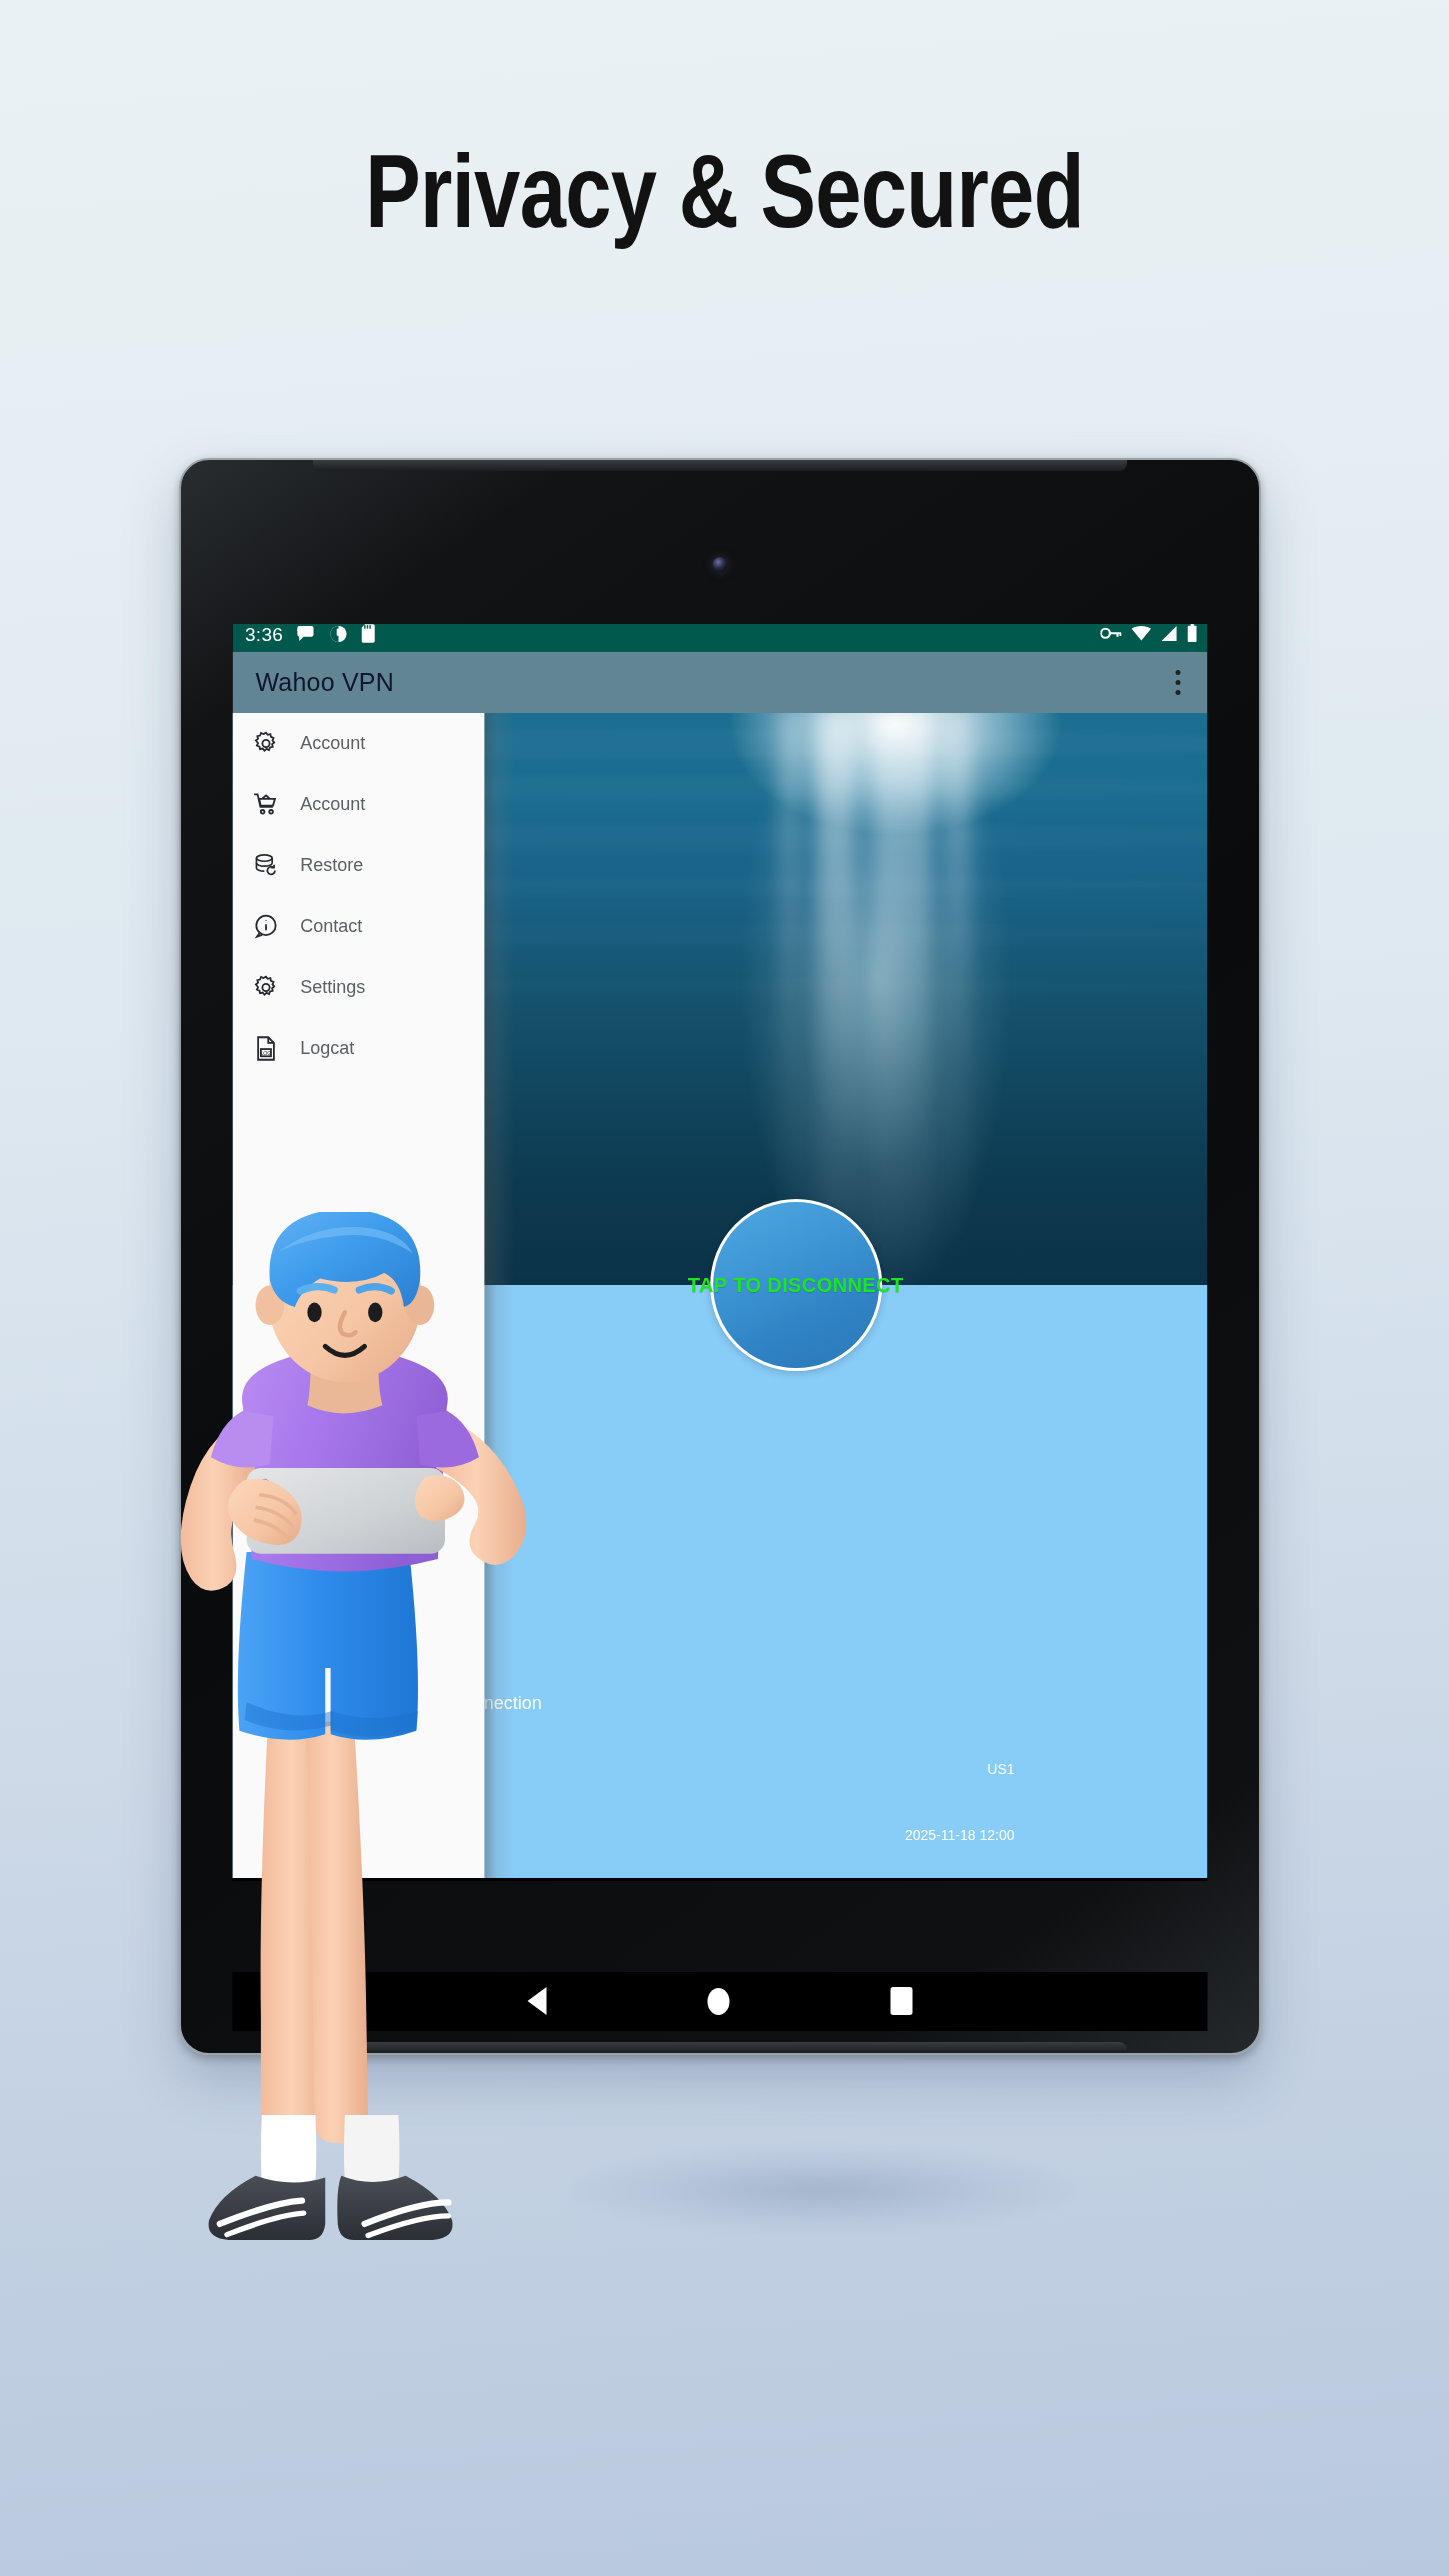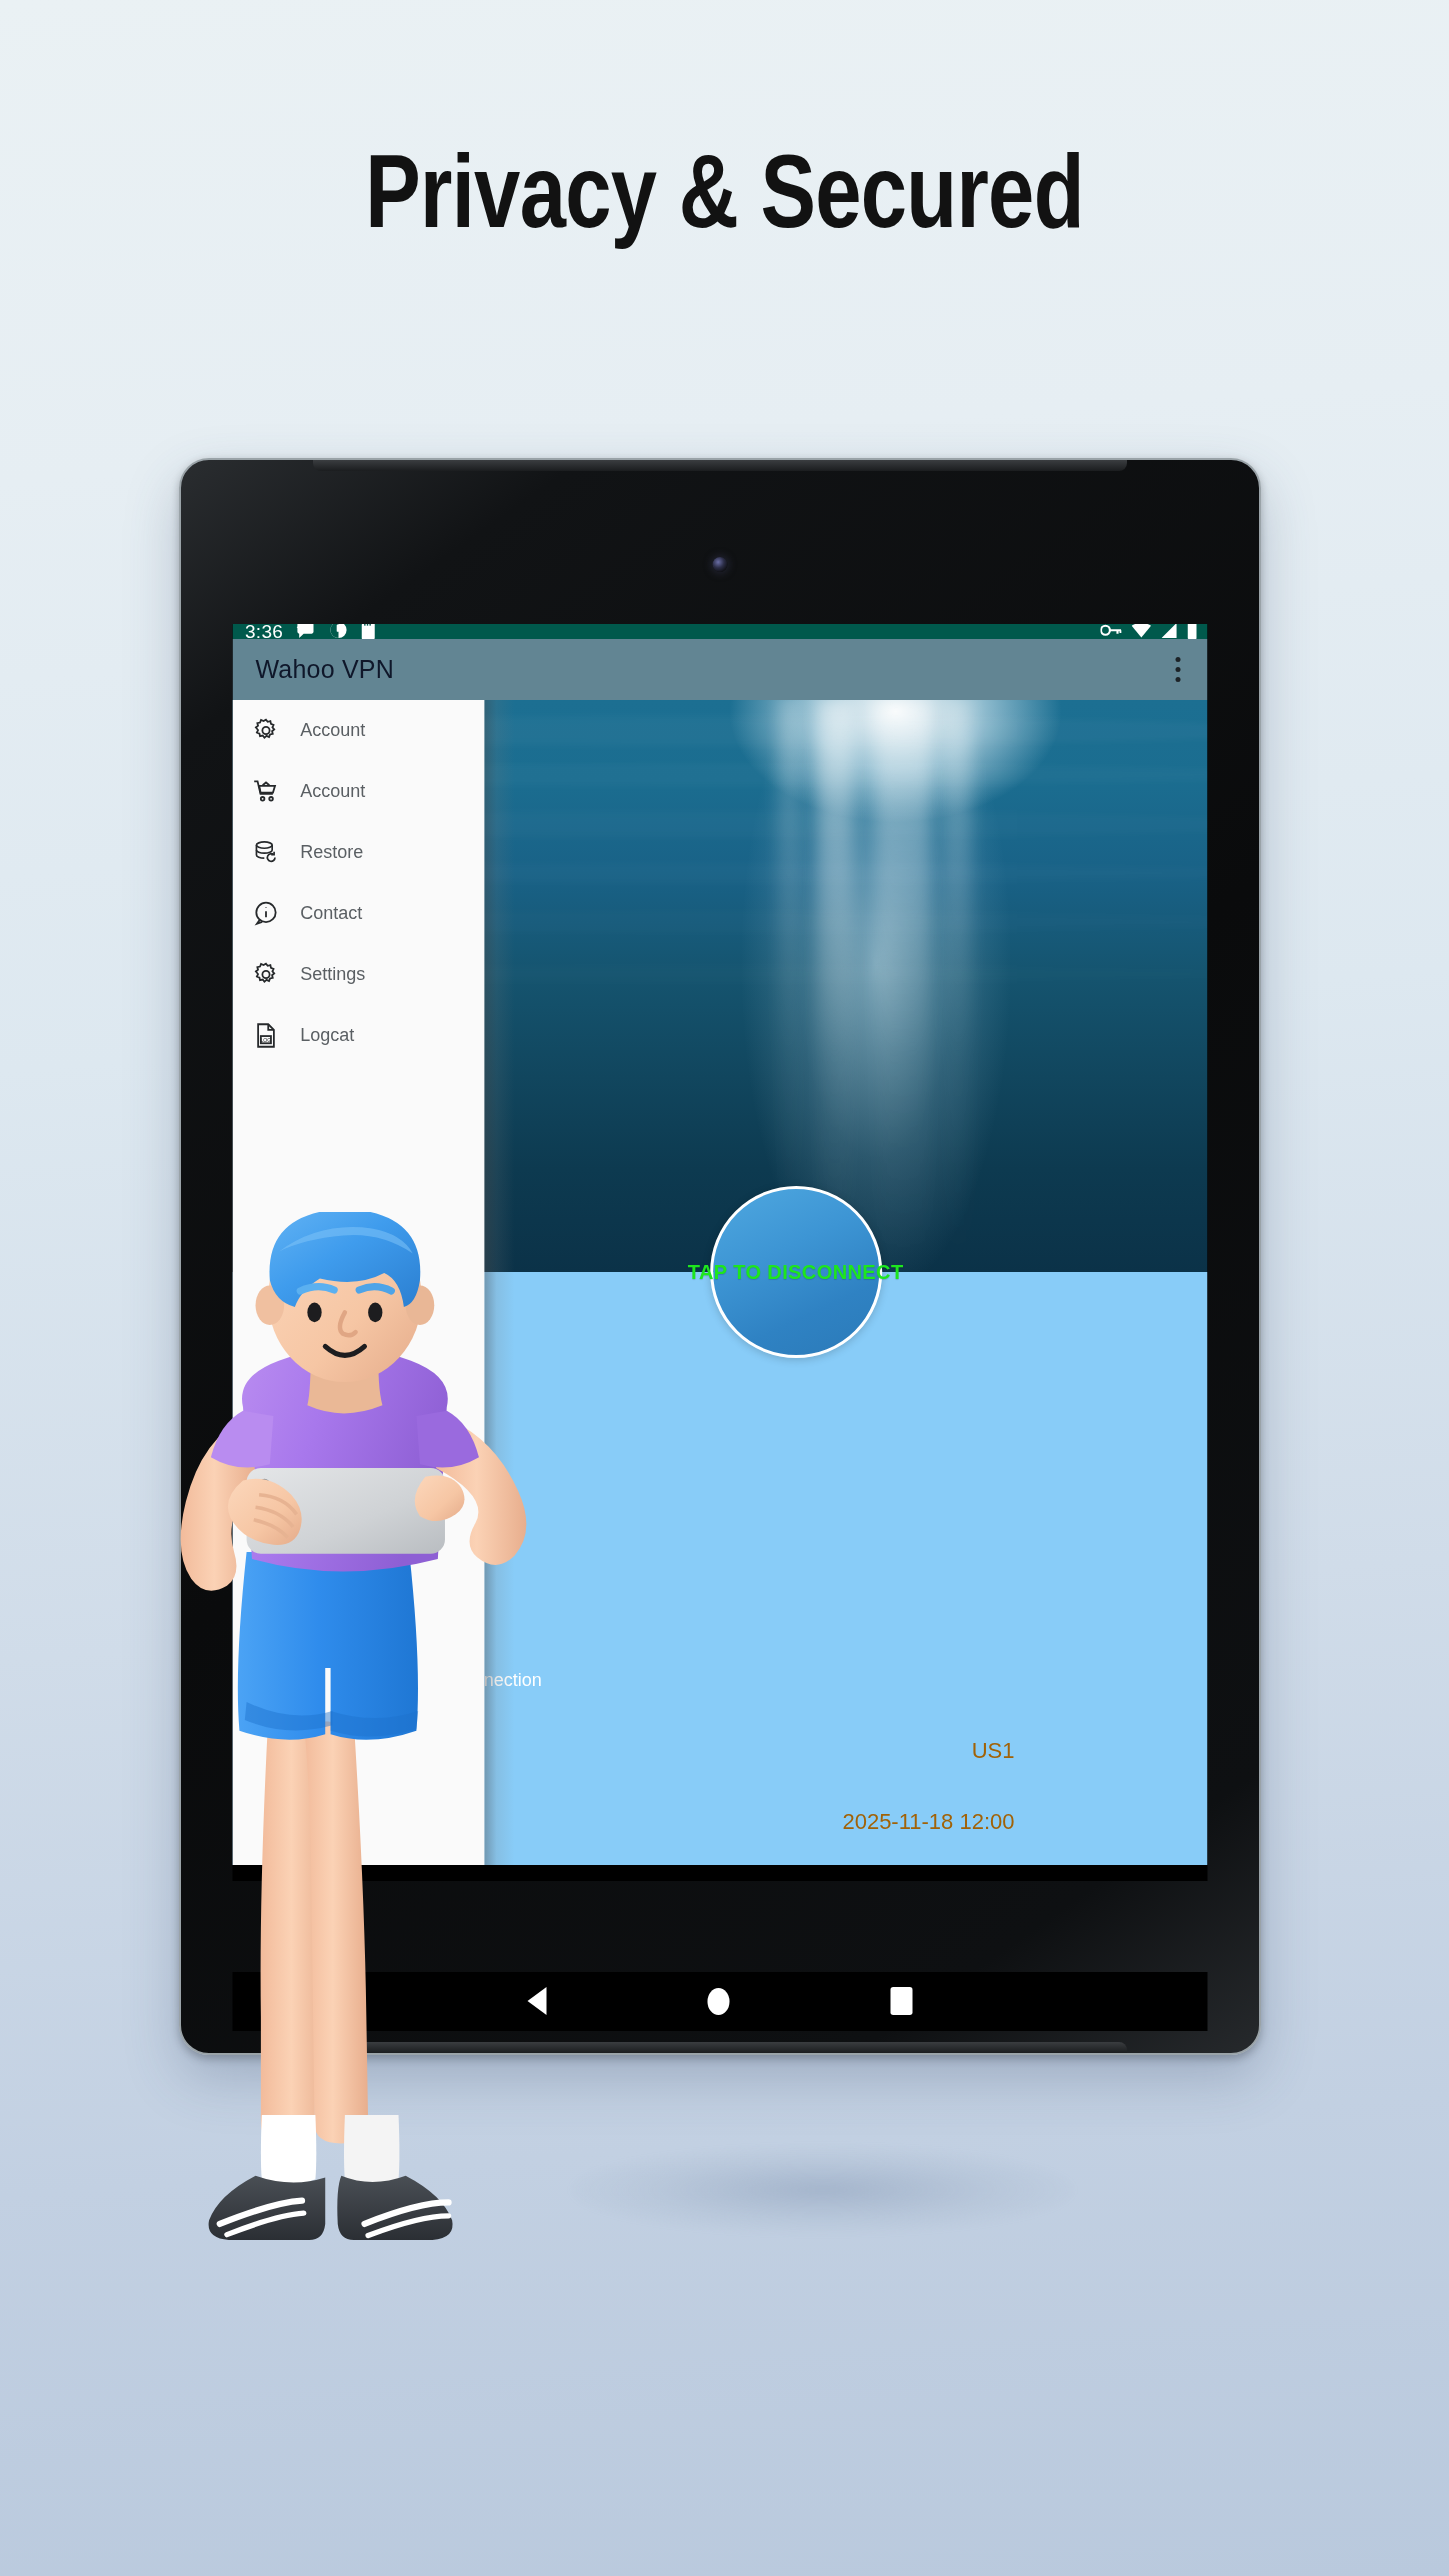--- a/index.html
+++ b/index.html
@@ -42,21 +42,21 @@
   }
 
   
   #screen{
     position:absolute; left:50%; top:164px; transform:translateX(-50%);
     width:975px; height:1257px; background:#000; overflow:hidden;
   }
 
   
   #statusbar{
-    height:15px; background:#00594c; display:flex; align-items:center;
+    height:28px; background:#00594c; display:flex; align-items:flex-start;
     padding:0 10.7px 0 12.5px; color:#fff;
   }
   #clock{ font-size:19px; font-weight:400; letter-spacing:0.3px; }
   .sb-left{ display:flex; align-items:center; gap:13.4px; }
   .sb-right{ margin-left:auto; display:flex; align-items:center; gap:9.8px; }
   .sb-ico{ display:block; }
 
   
   #appbar{
     height:61px; background:#628593; display:flex; align-items:center;
@@ -100,21 +100,21 @@
     color:#1ee61e; font-size:20px; font-weight:700; letter-spacing:0.4px;
     white-space:nowrap; text-shadow:0 0.9px 0.9px rgba(0,0,0,.15);
   }
 
   
   #info{ position:absolute; left:0; right:0; bottom:0; padding:0 23px 25px; }
   .info-status{ color:#ffffff; font-size:18px; margin-bottom:47px; }
   .info-row{ display:flex; margin-bottom:45px; }
   .info-row:last-child{ margin-bottom:5.4px; }
   .info-label{ color:#ffffff; font-size:18px; flex:0 0 auto; }
-  .info-value{ color:#a16207; font-size:22px; margin-left:auto; margin-right:170px; }
+  .info-value{ color:#ffffff; font-size:14px; margin-left:auto; margin-right:170px; }
 
   
   #drawer{
     position:absolute; left:0; top:0; width:252px; height:100%;
     background:#fafafa;
   }
   #drawer-shadow{
     position:absolute; left:252px; top:0; width:30px; height:100%;
     background:linear-gradient(90deg,rgba(80,80,80,.42),rgba(120,120,120,.16) 40%,rgba(0,0,0,0));
   }

